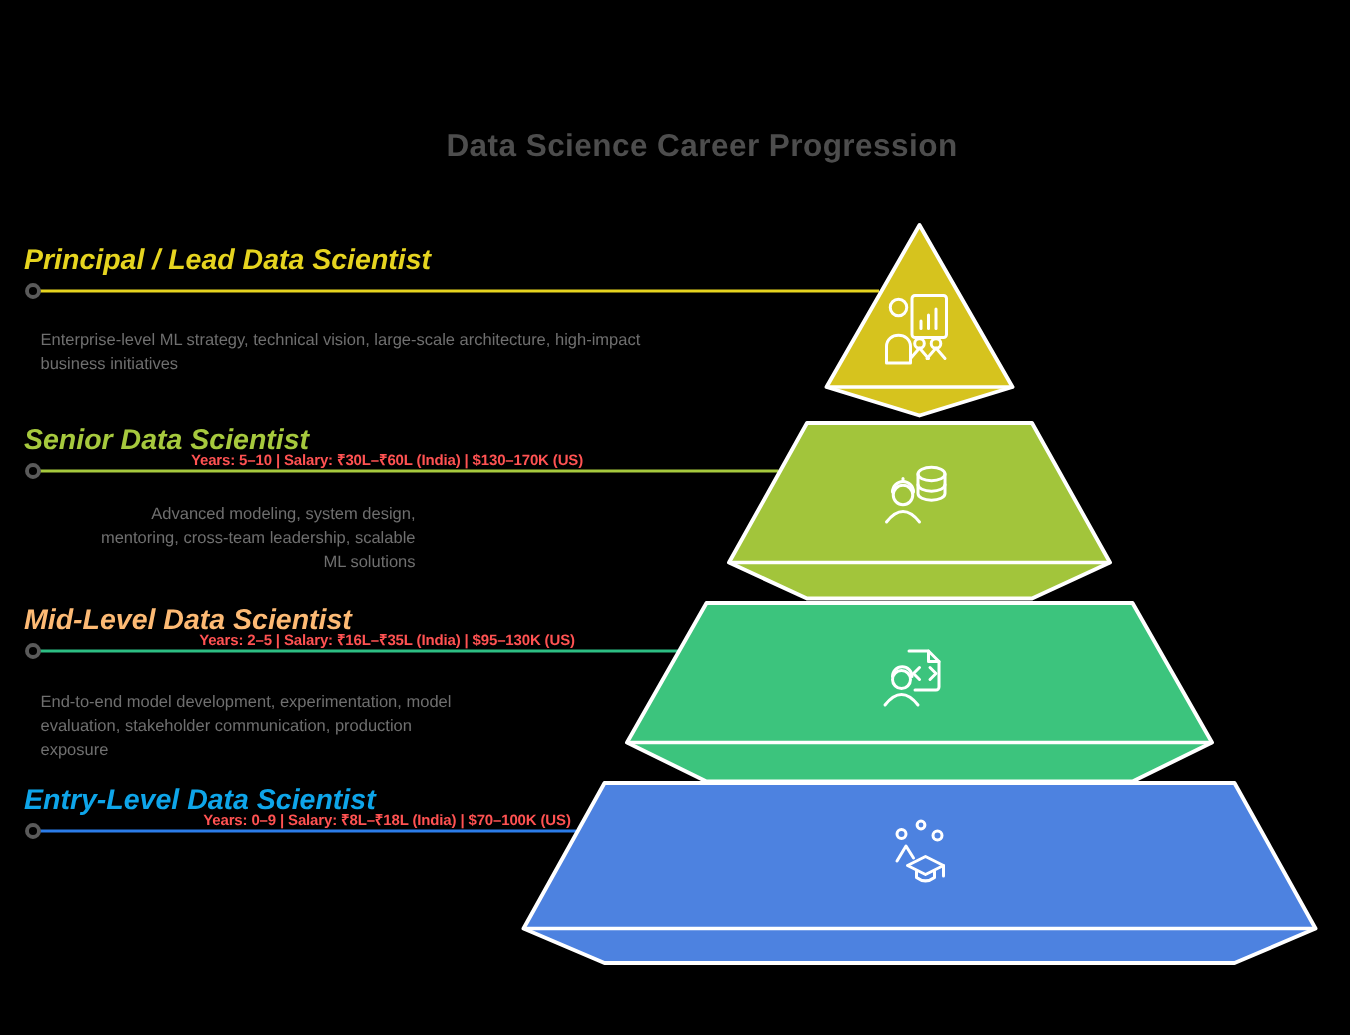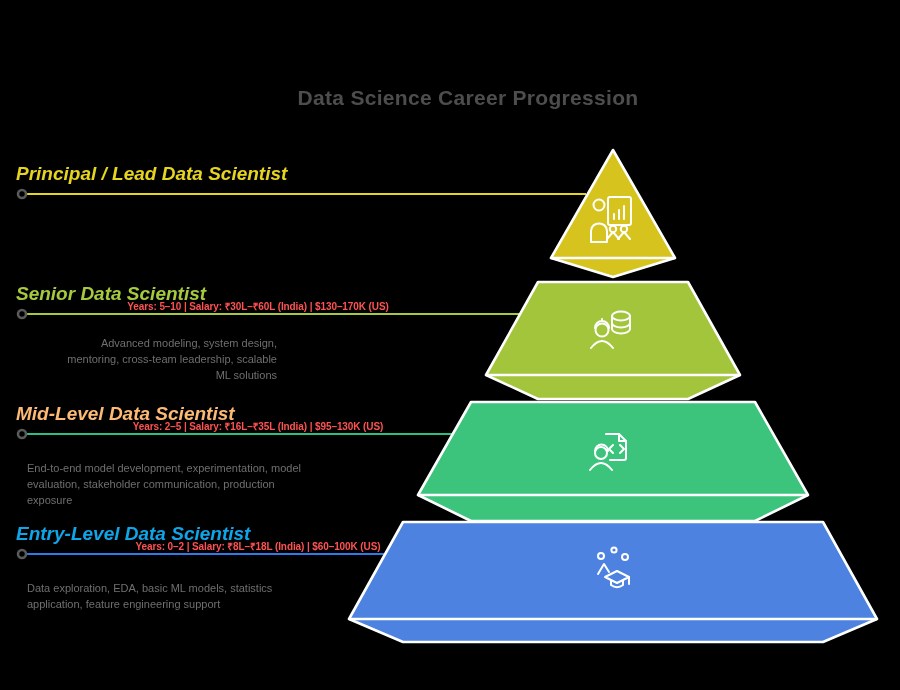--- a/index.html
+++ b/index.html
@@ -90,31 +90,31 @@
       <circle cx="614" cy="550" r="2.6"></circle>
       <circle cx="625" cy="557" r="3"></circle>
       <path d="M598 574 l6 -10 5 8"></path>
       <path d="M605 577 l12 -6 12 6 -12 6 z"></path>
       <path d="M611 581 v4 q6 4.5 12 0 v-4"></path>
       <path d="M629 577 v7"></path>
     </g>
   </svg>
 
   <div class="lvl-heading t1" style="color: rgb(230, 212, 31);">Principal / Lead Data Scientist</div>
+  <div class="lvl-desc d1" style="color: rgb(111, 111, 111);">Enterprise-level ML strategy, technical vision, large-scale architecture, high-impact
+business initiatives</div>
 
   <div class="lvl-heading t2" style="color: rgb(166, 201, 61);">Senior Data Scientist</div>
   <div class="lvl-meta m2" style="color: rgb(255, 82, 82);">Years: 5–10 | Salary: ₹30L–₹60L (India) | $130–170K (US)</div>
   <div class="lvl-desc d2" style="color: rgb(111, 111, 111); text-align: right;">Advanced modeling, system design,
 mentoring, cross-team leadership, scalable
 ML solutions</div>
 
   <div class="lvl-heading t3" style="color: #fdba74;">Mid-Level Data Scientist</div>
   <div class="lvl-meta m3" style="color: rgb(255, 82, 82);">Years: 2–5 | Salary: ₹16L–₹35L (India) | $95–130K (US)</div>
   <div class="lvl-desc d3" style="color: rgb(111, 111, 111);">End-to-end model development, experimentation, model
 evaluation, stakeholder communication, production
 exposure</div>
 
   <div class="lvl-heading t4" style="color: #0ea5e9;">Entry-Level Data Scientist</div>
-  <div class="lvl-meta m4" style="color: rgb(255, 82, 82);">Years: 0–2 | Salary: ₹8L–₹18L (India) | $60–100K (US)</div>
-  <div class="lvl-desc d4" style="color: rgb(111, 111, 111);">Data exploration, EDA, basic ML models, statistics
-application, feature engineering support</div>
+  <div class="lvl-meta m4" style="color: rgb(255, 82, 82);">Years: 0–9 | Salary: ₹8L–₹18L (India) | $70–100K (US)</div>
 
 </div>
 
 </body></html>

